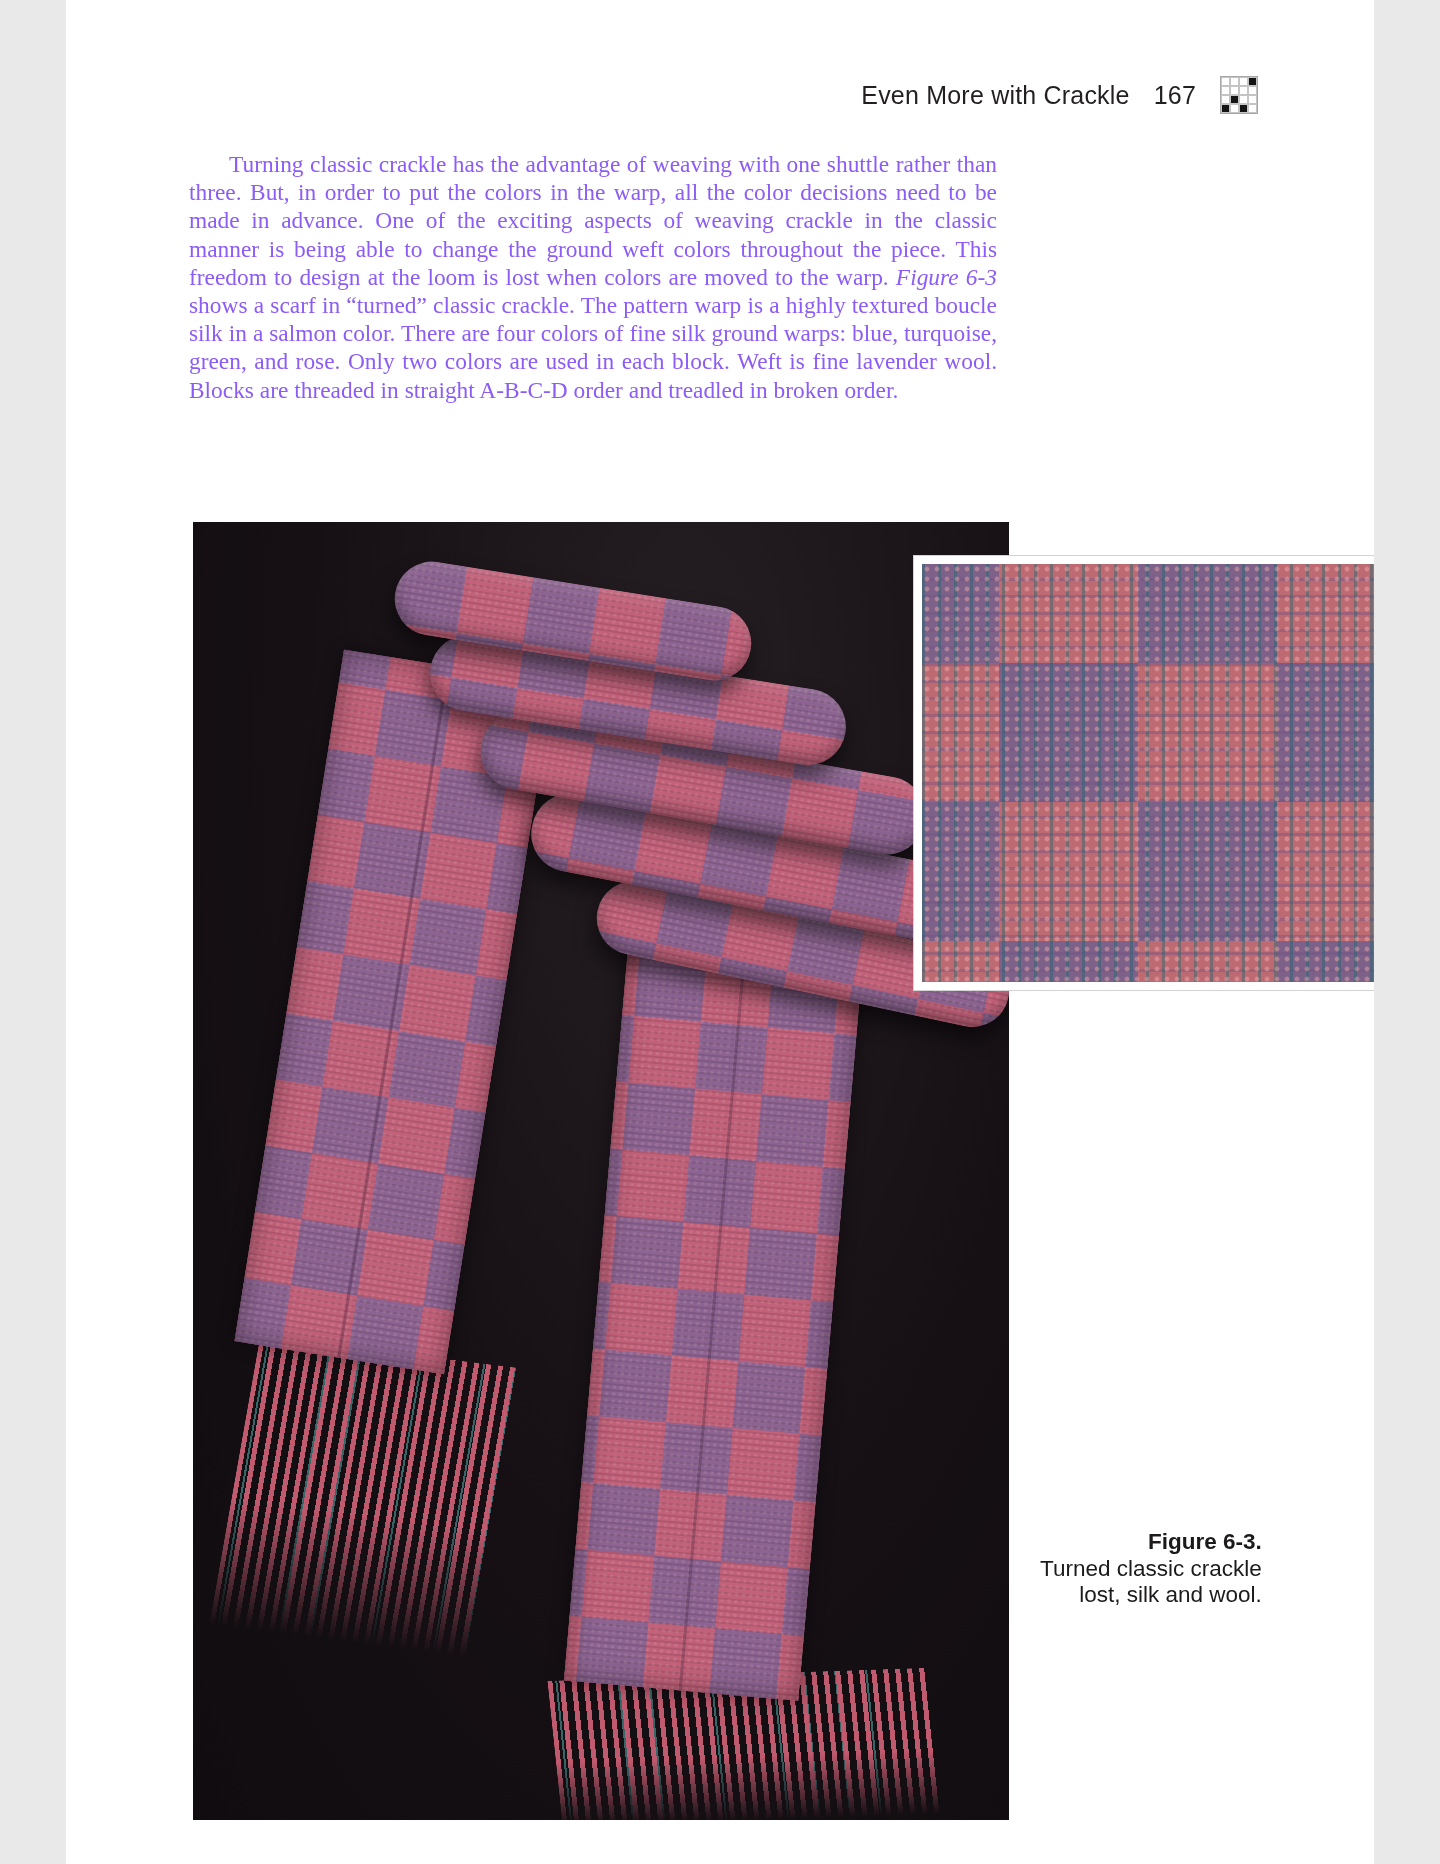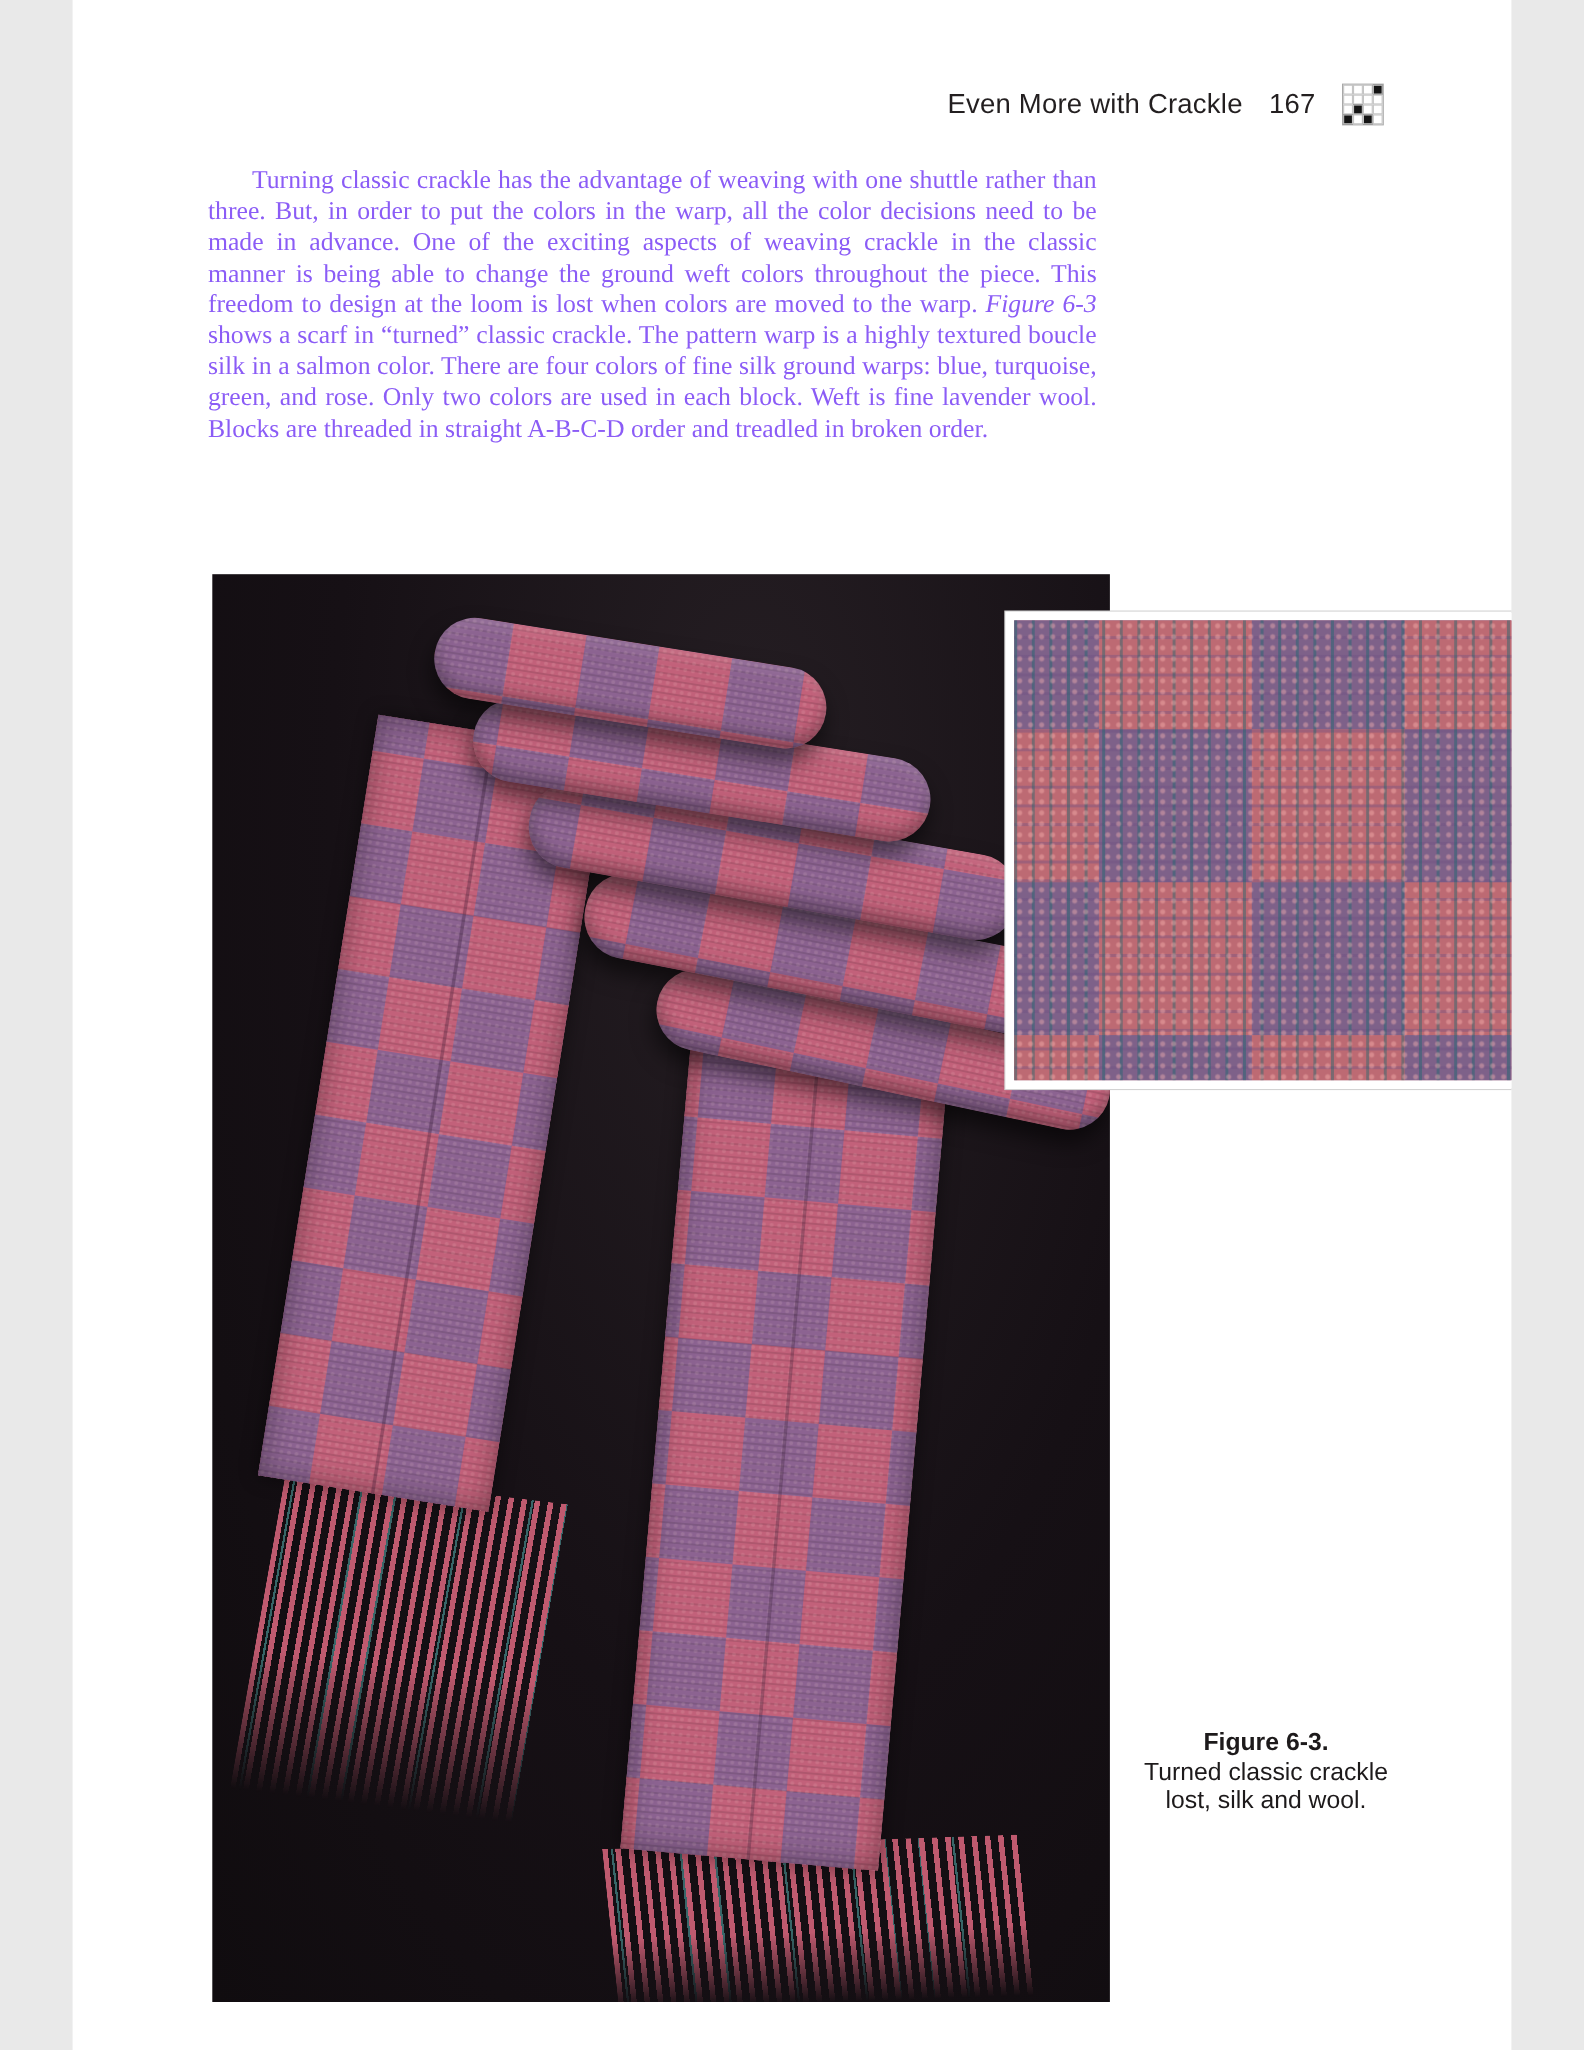--- a/index.html
+++ b/index.html
@@ -100,21 +100,21 @@
     background-position:0 0, 0 0, 0 0, -62px -40px;
   }
 
   
   .caption{
     position:absolute; font-family:"Liberation Sans", sans-serif;
     font-size:22.5px; line-height:26.5px; color:#1d1a1b;
   }
   .caption .lbl{ font-weight:bold; }
   .cap-detail{ left:842px; top:1001px; width:568px; text-align:right; }
-  .cap-scarf { left:974px; top:1571px; text-align:center; }
+  .cap-scarf { left:974px; top:1529px; text-align:right; }
 </style>
 </head>
 <body>
 
 <div class="page">
 
   <div class="running-head">
     <span>Even More with Crackle</span>
     <span class="folio">167</span>
     <span class="draft-icon">

